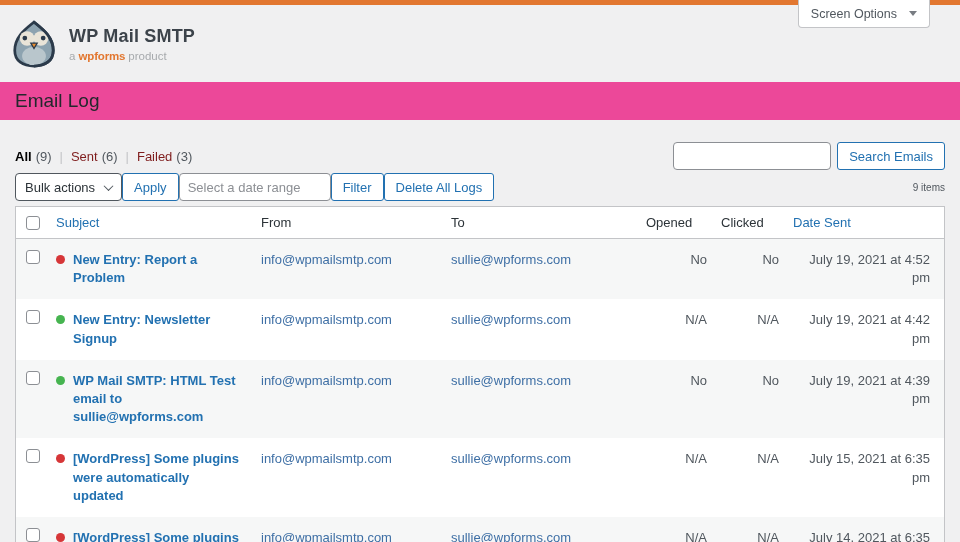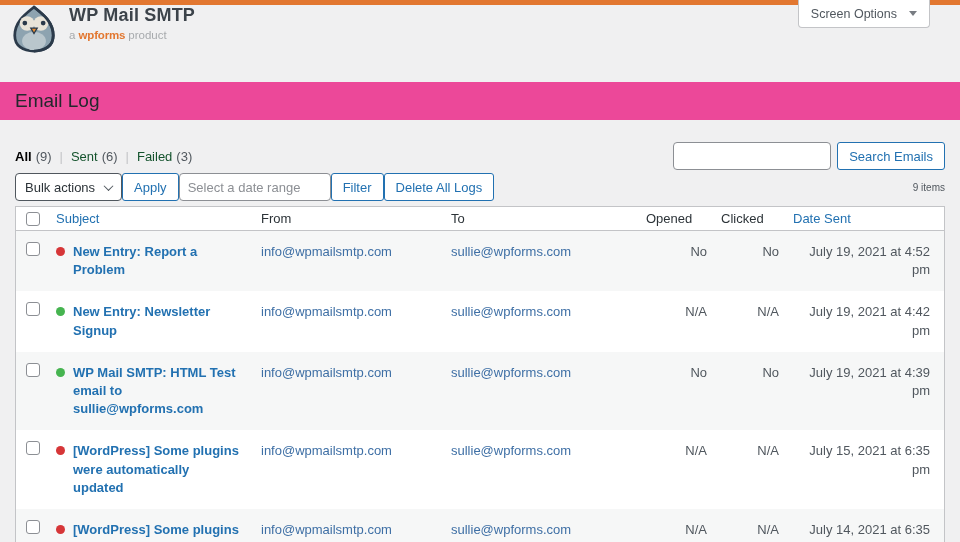--- a/index.html
+++ b/index.html
@@ -18,39 +18,39 @@
   .screen-options {
     position:absolute; top:0; right:30px; height:28px; z-index:5;
     background:#fff; border:1px solid #c3c4c7; border-top:none;
     border-radius:0 0 4px 4px; color:#50575e; font-size:12.5px;
     font-family:inherit; padding:0 12px; display:flex; align-items:center; gap:12px;
     cursor:pointer;
   }
   .caret-down { width:0; height:0; border-left:4px solid transparent; border-right:4px solid transparent; border-top:5px solid #787c82; }
 
   
-  .plugin-header { position:absolute; top:5px; left:0; right:0; height:77px; display:flex; padding-left:12px; gap:13px; }
+  .plugin-header { position:absolute; top:5px; left:0; right:0; height:77px; display:flex; align-items:center; padding-left:12px; gap:13px; }
   .logo { width:44px; height:48px; flex:0 0 44px; }
   .plugin-title { font-size:18px; font-weight:700; color:#3c434a; letter-spacing:.2px; }
   .plugin-subtitle { font-size:11.5px; color:#a7aaad; margin-top:3px; }
   .plugin-subtitle .brand { color:#e27730; font-weight:800; letter-spacing:-.2px; }
 
   
   .page-title-bar { position:absolute; top:82px; left:0; right:0; height:38px; background:#ec4899; display:flex; align-items:center; padding-left:15px; }
   .page-title-bar h1 { margin:0; font-size:19px; font-weight:400; color:#23282d; }
 
   
   .content { position:absolute; top:129px; left:15px; right:15px; }
 
   .row-top { margin-top:13px; height:28px; display:flex; justify-content:space-between; align-items:center; }
   .views { list-style:none; margin:0; padding:0; display:flex; align-items:center;justify-content:space-between; }
   .views li { display:flex; align-items:center; }
   .views li:not(:last-child)::after { content:"|"; color:#c3c4c7; margin:0 8px; }
   .view-active { font-weight:700; color:#000; }
-  .view-link { color:#14532d; cursor:pointer; }
+  .view-link { color:#7f1d1d; cursor:pointer; }
   .view-count { color:#50575e; margin-left:4px; }
 
   .search-group { display:flex; align-items:center; gap:6px; }
   .select-box {
     height:28px; background:#fff; border:1px solid #50575e; border-radius:4px;
     display:flex; align-items:center; gap:10px; padding:0 9px; color:#2c3338; cursor:pointer;
   }
   .chev { width:7px; height:7px; border-right:1.6px solid #50575e; border-bottom:1.6px solid #50575e; transform:rotate(45deg) translate(-1px,-1px); }
   .text-input {
     height:28px; border:1px solid #8c8f94; border-radius:4px; background:#fff;
@@ -64,21 +64,21 @@
     color:#2271b1; font:inherit; font-size:13px; cursor:pointer;
   }
 
   .row-toolbar { margin-top:2px; height:30px; display:flex; justify-content:space-between; align-items:center; }
   .bulk-group { display:flex; align-items:center; }
   .items-count { color:#50575e; font-size:10px; }
 
   
   .table { margin-top:4px; background:#fff; border:1px solid #c3c4c7; border-bottom:none; }
   .grid-row { display:grid; grid-template-columns:40px 205px 190px 195px 75px 72px 1fr; }
-  .thead { height:24px; align-items:center; border-bottom:1px solid #c3c4c7; background:#fff; }
+  .thead { height:32px; align-items:center; border-bottom:1px solid #c3c4c7; background:#fff; }
   .th { font-size:13px; color:#2c3338; }
   .th.sortable { color:#2271b1; cursor:pointer; }
   .cb-cell { padding-left:10px; }
   .cb {
     appearance:none; -webkit-appearance:none; width:14px; height:14px; margin:0;
     border:1px solid #8c8f94; border-radius:3px; background:#fff; cursor:pointer; display:block;
   }
   .tr { background:#fff; }
   .tr.stripe { background:#f6f7f7; }
   .td { padding:12px 14px 12px 0; font-size:13px; line-height:1.4; }

